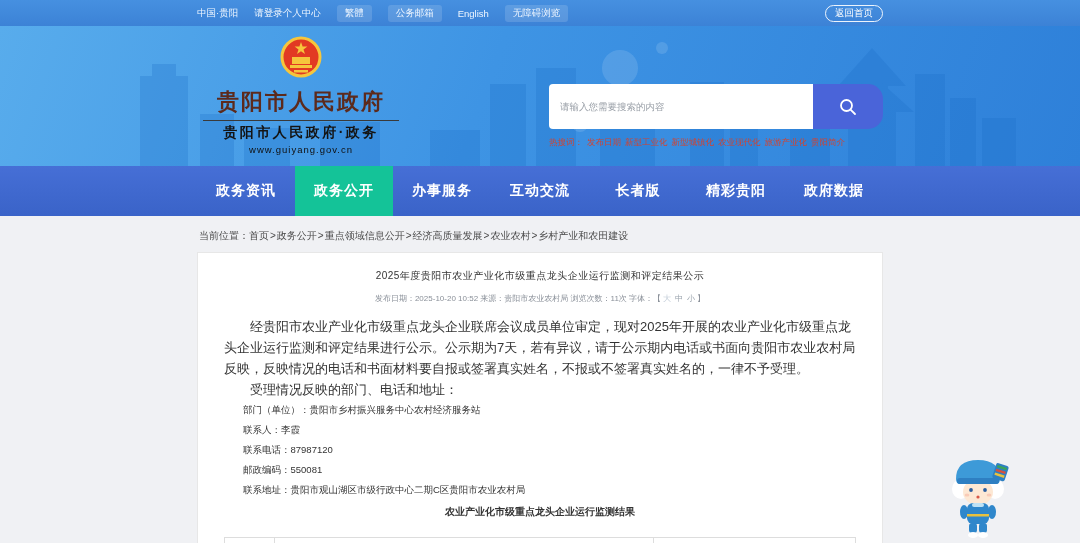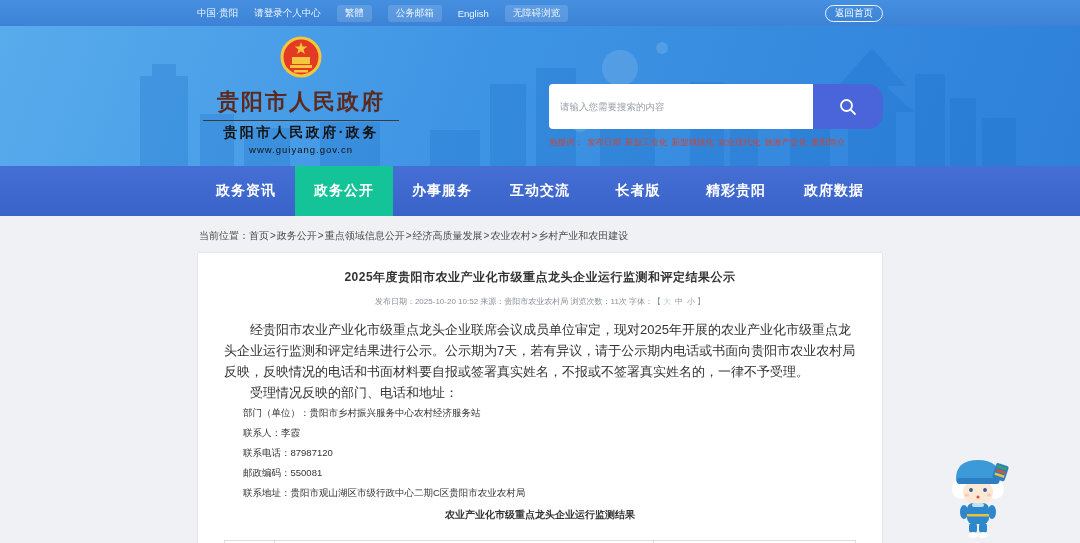--- a/index.html
+++ b/index.html
@@ -47,21 +47,21 @@
               color:#fff; font-size:14px; font-weight:bold; cursor:pointer; letter-spacing:1px; }
   .nav-item.active { background:#14c398; }
 
   
   .breadcrumb { padding:13px 2px 9px; font-size:10px; color:#4a4a4a; }
   .crumb { cursor:pointer; }
   .crumb-sep { margin:0 1px; }
 
   
   .card { background:#fff; border:1px solid #e7e7e7; padding:16px 26px 30px; min-height:340px; }
-  .article-title { text-align:center; font-size:12px; font-weight:bold; color:#333; letter-spacing:0.5px; }
+  .article-title { text-align:center; font-size:10px; font-weight:normal; color:#333; letter-spacing:0.5px; }
   .meta { text-align:center; font-size:8px; color:#8a9099; margin-top:10px; }
   .meta .fs { margin:0 2px; cursor:pointer; }
   .meta .fs-big { color:#c3cdd8; }
   .meta .fs-mid,.meta .fs-small { color:#9aa3ad; }
   .body-text { margin-top:12px; }
   .body-text p { font-size:13px; color:#333; line-height:21px; text-indent:2em; }
   .contact-line { font-size:9.5px; color:#333; line-height:20px; text-indent:2em; }
   .table-caption { text-align:center; font-size:10px; font-weight:bold; color:#333; margin:5px 0 18px; }
   table.result { width:100%; border-collapse:collapse; }
   .result th, .result td { border:1px solid #ddd; font-size:9.5px; color:#333;

